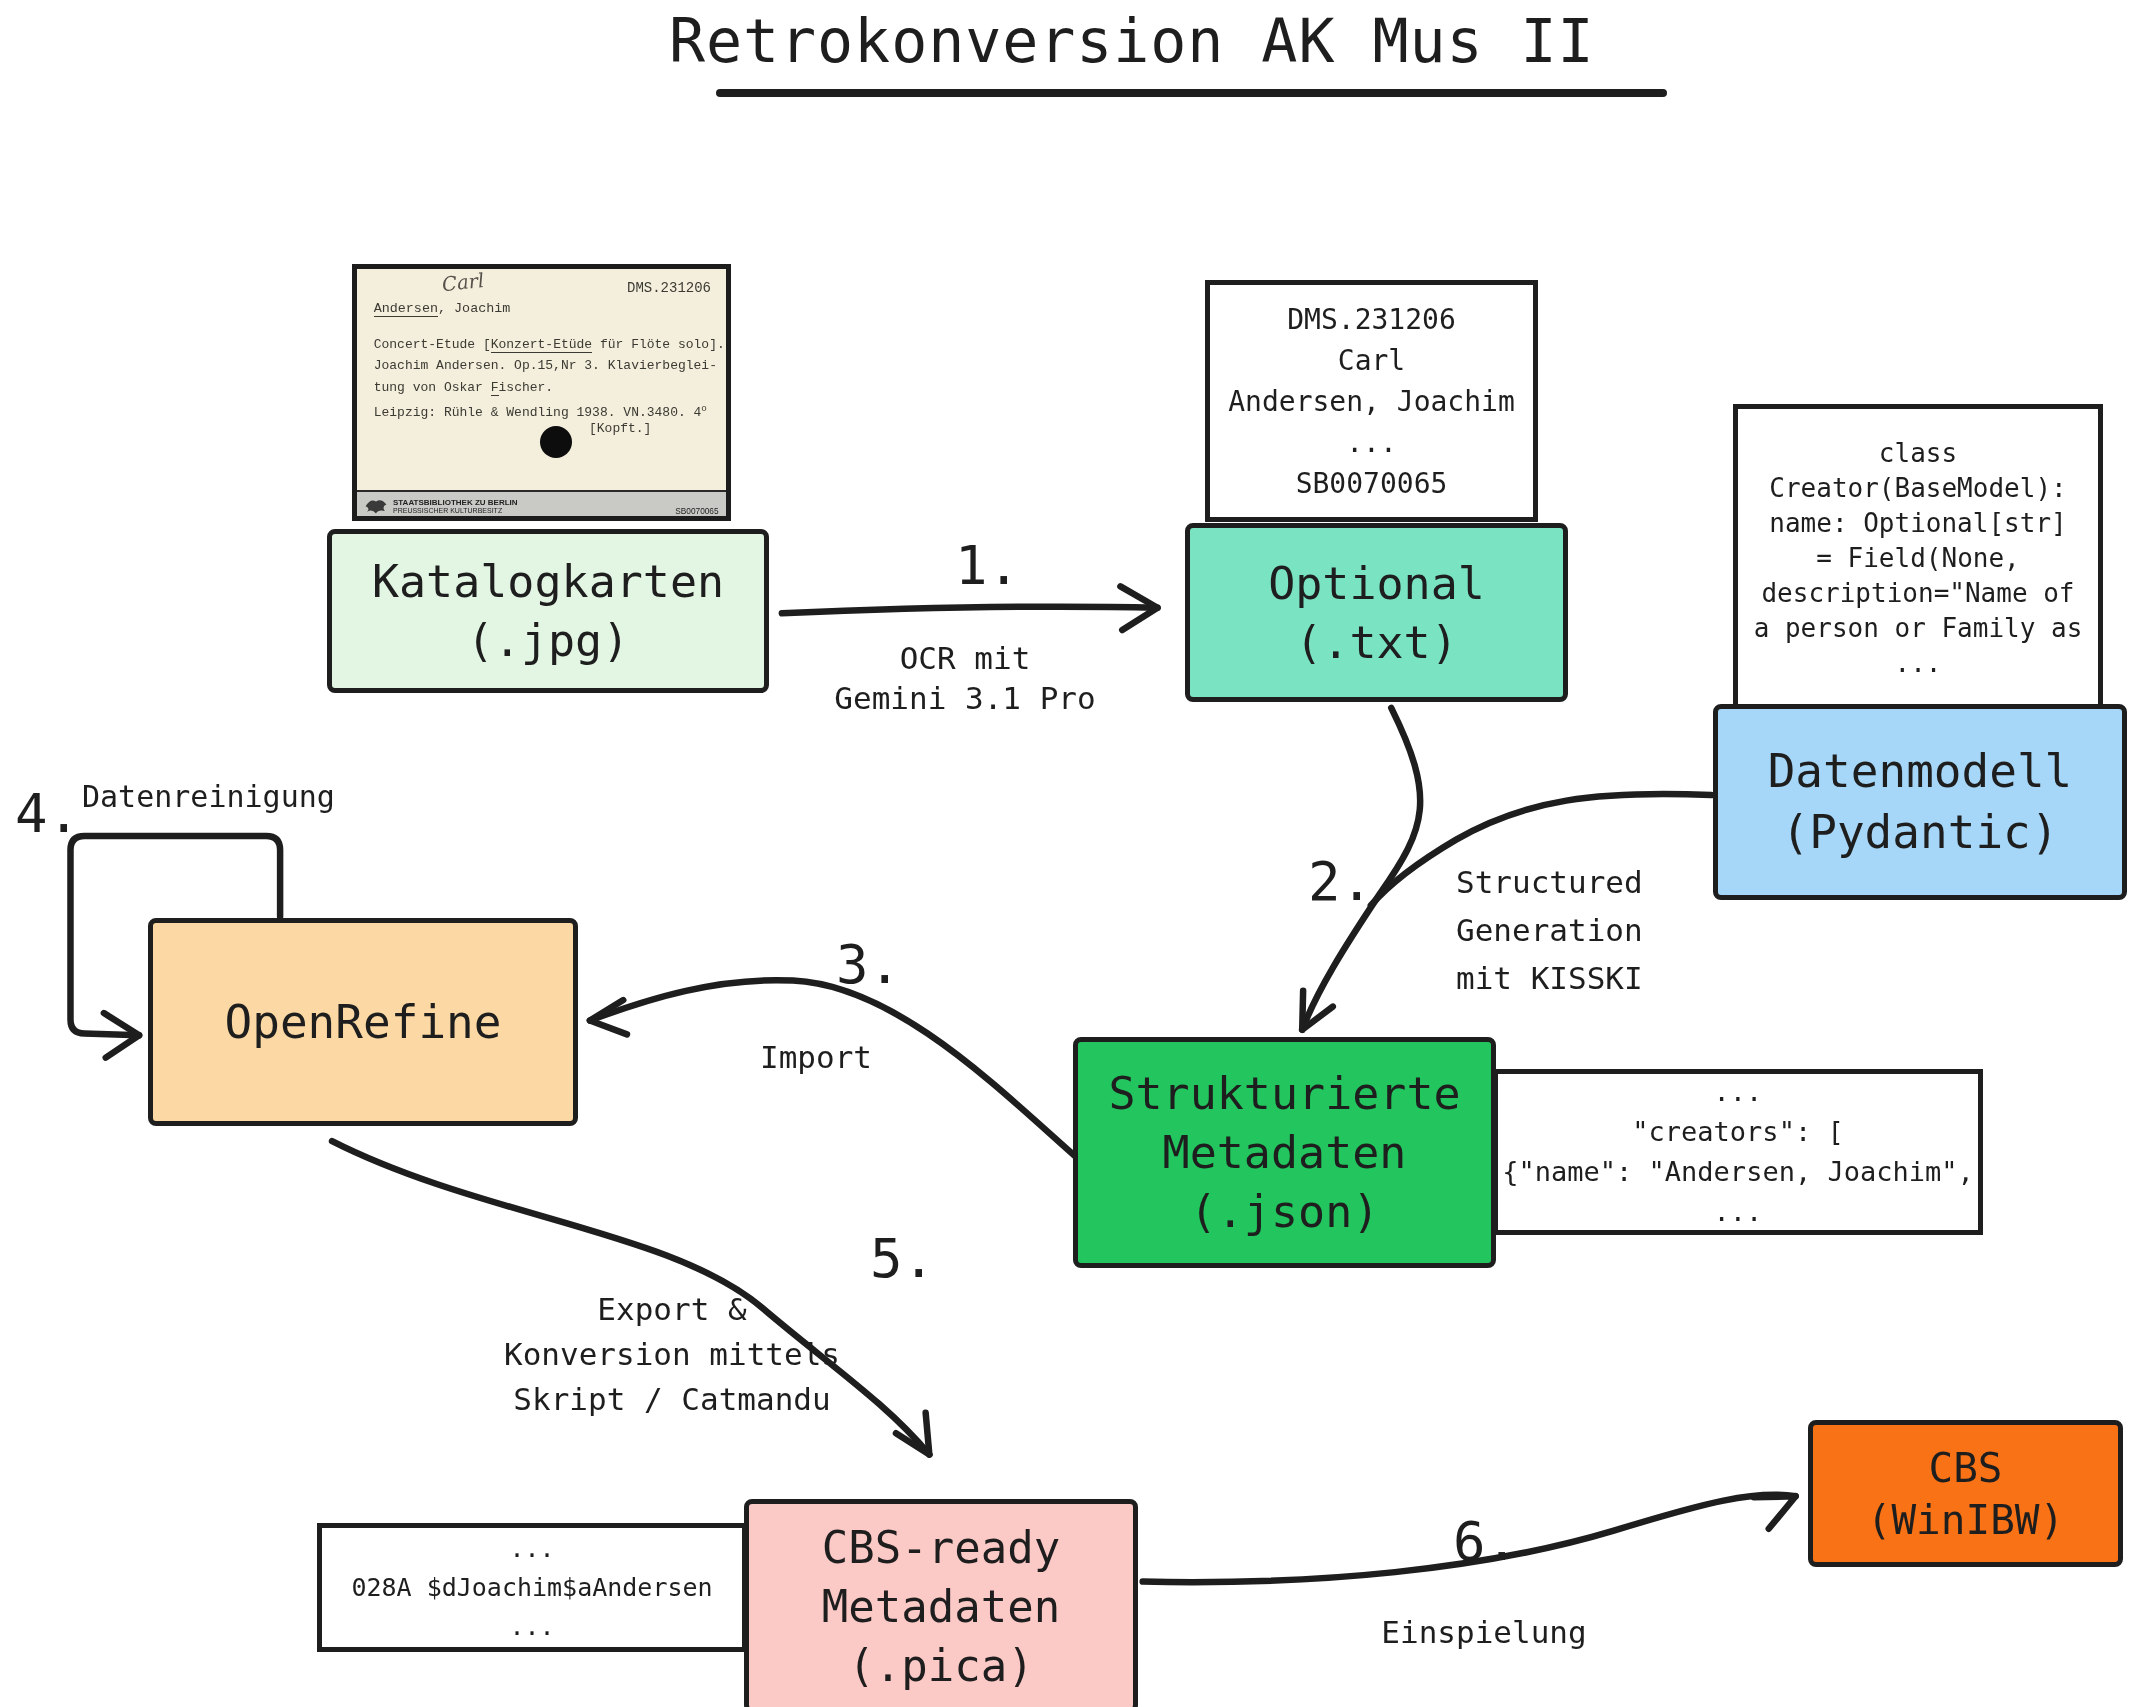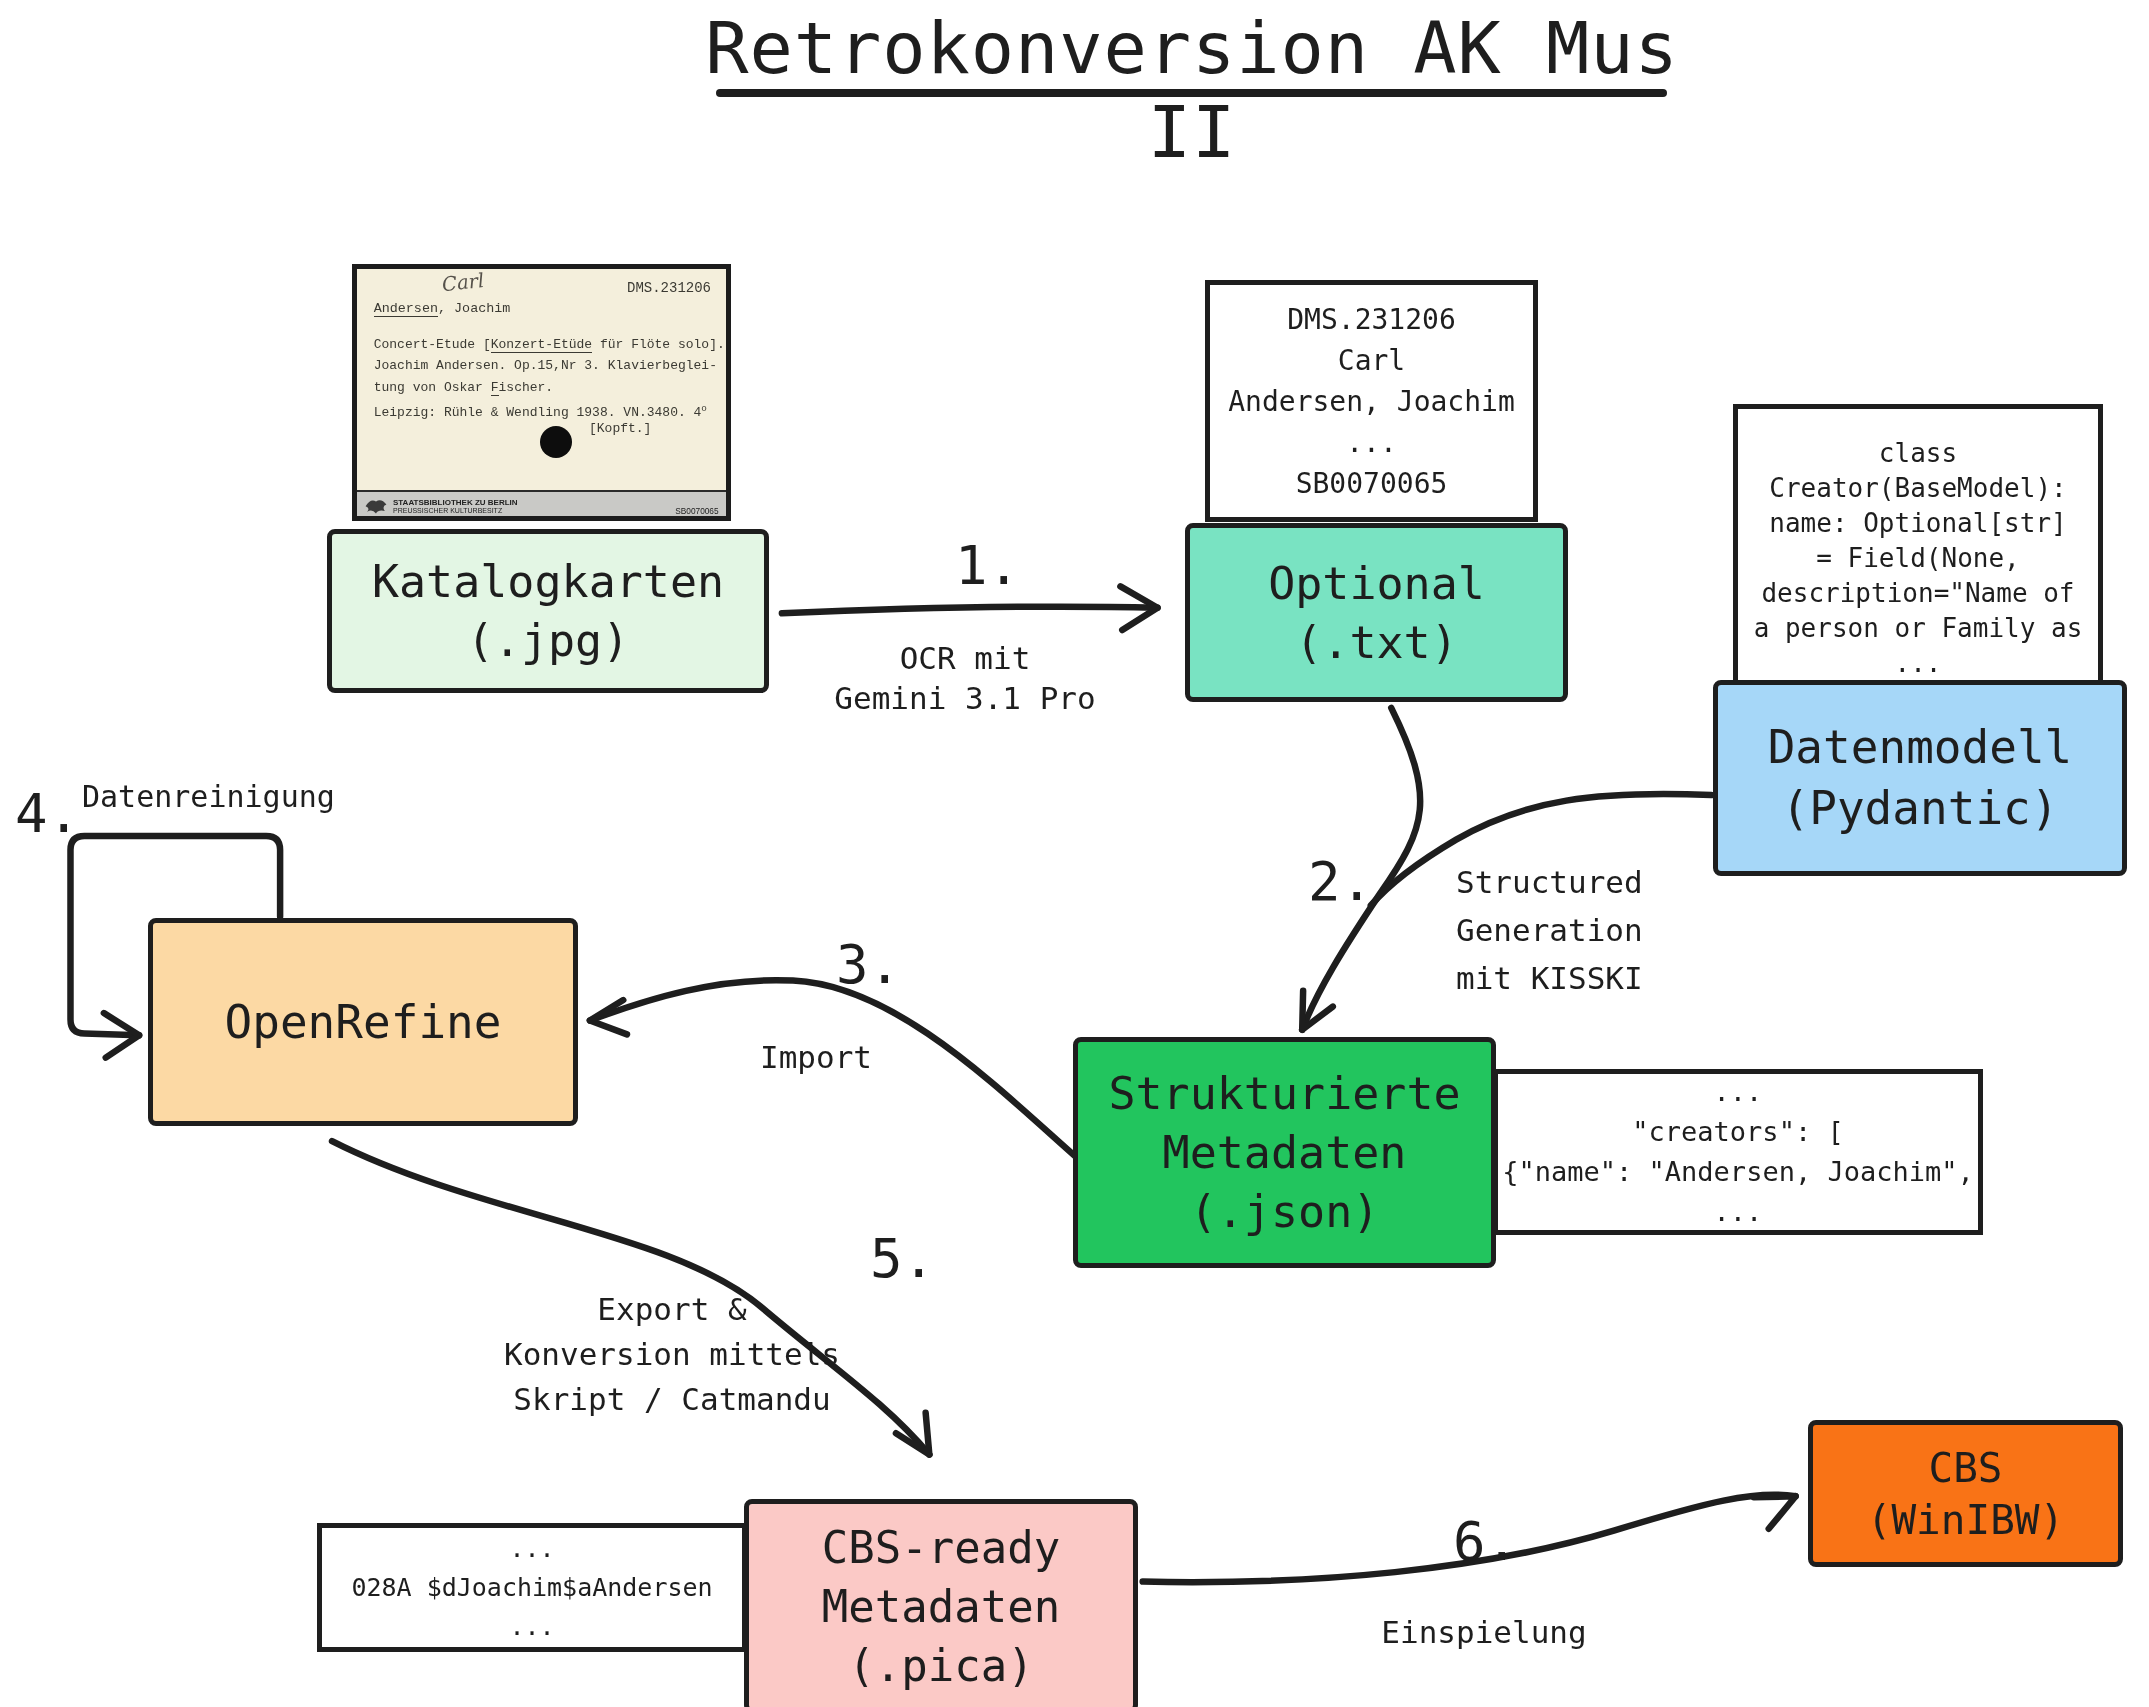--- a/index.html
+++ b/index.html
@@ -3,31 +3,31 @@
 <meta charset="utf-8">
 <style>
   html,body { margin:0; padding:0; background:#ffffff; }
   .canvas {
     position:relative; width:2149px; height:1708px; background:#ffffff;
     font-family:"DejaVu Sans Mono", monospace; color:#1e1e1e; overflow:hidden;
   }
   .arrows { position:absolute; left:0; top:0; width:2149px; height:1708px; z-index:1; }
   .arrows path { stroke:#1e1e1e; stroke-width:7; fill:none; stroke-linecap:round; stroke-linejoin:round; }
 
-  .title { position:absolute; left:705px; top:5.6px; width:974px; text-align:center;
-           font-size:72px; letter-spacing:0.9px; z-index:4; }
+  .title { position:absolute; left:669px; top:5.6px; width:974px; 
+           font-size:60px; letter-spacing:0.9px; z-index:4; }
   .title-underline { position:absolute; left:716px; top:89px; width:951px; height:8.3px;
            background:#1e1e1e; border-radius:4.6px; z-index:4; }
 
   .node { position:absolute; border:5.6px solid #1e1e1e; border-radius:8px;
           display:flex; flex-direction:column; align-items:center; justify-content:center;
           text-align:center; z-index:3; }
   .n-green  { left:327px;  top:529px;  width:432px; height:154px; font-size:45px; line-height:59px; }
   .n-teal   { left:1185px; top:523px;  width:373px; height:169px; font-size:45px; line-height:59px; }
-  .n-blue   { left:1713px; top:680px;  width:404px; height:186px; font-size:46px; line-height:61px; }
+  .n-blue   { left:1713px; top:704px;  width:404px; height:186px; font-size:46px; line-height:61px; }
   .n-yellow { left:1073px; top:1037px; width:413px; height:221px; font-size:45px; line-height:59px; }
   .n-orange { left:148px;  top:918px;  width:420px; height:198px; font-size:46px; }
   .n-pink   { left:744px;  top:1475px; width:384px; height:204px; font-size:44px; line-height:59px;margin-top:24px; }
   .n-purple { left:1808px; top:1420px; width:305px; height:137px; font-size:41px; line-height:52px; }
 
   .snippet { position:absolute; border:5.6px solid #1e1e1e; background:#ffffff;
              display:flex; flex-direction:column; align-items:center; justify-content:center;
              text-align:center; z-index:2; }
   .sn-volltext { left:1205px; top:280px;  width:323px; height:232px; font-size:28px; line-height:41px; }
   .sn-code     { left:1733px; top:404px;  width:360px; height:299px; font-size:26px; line-height:35px; }

